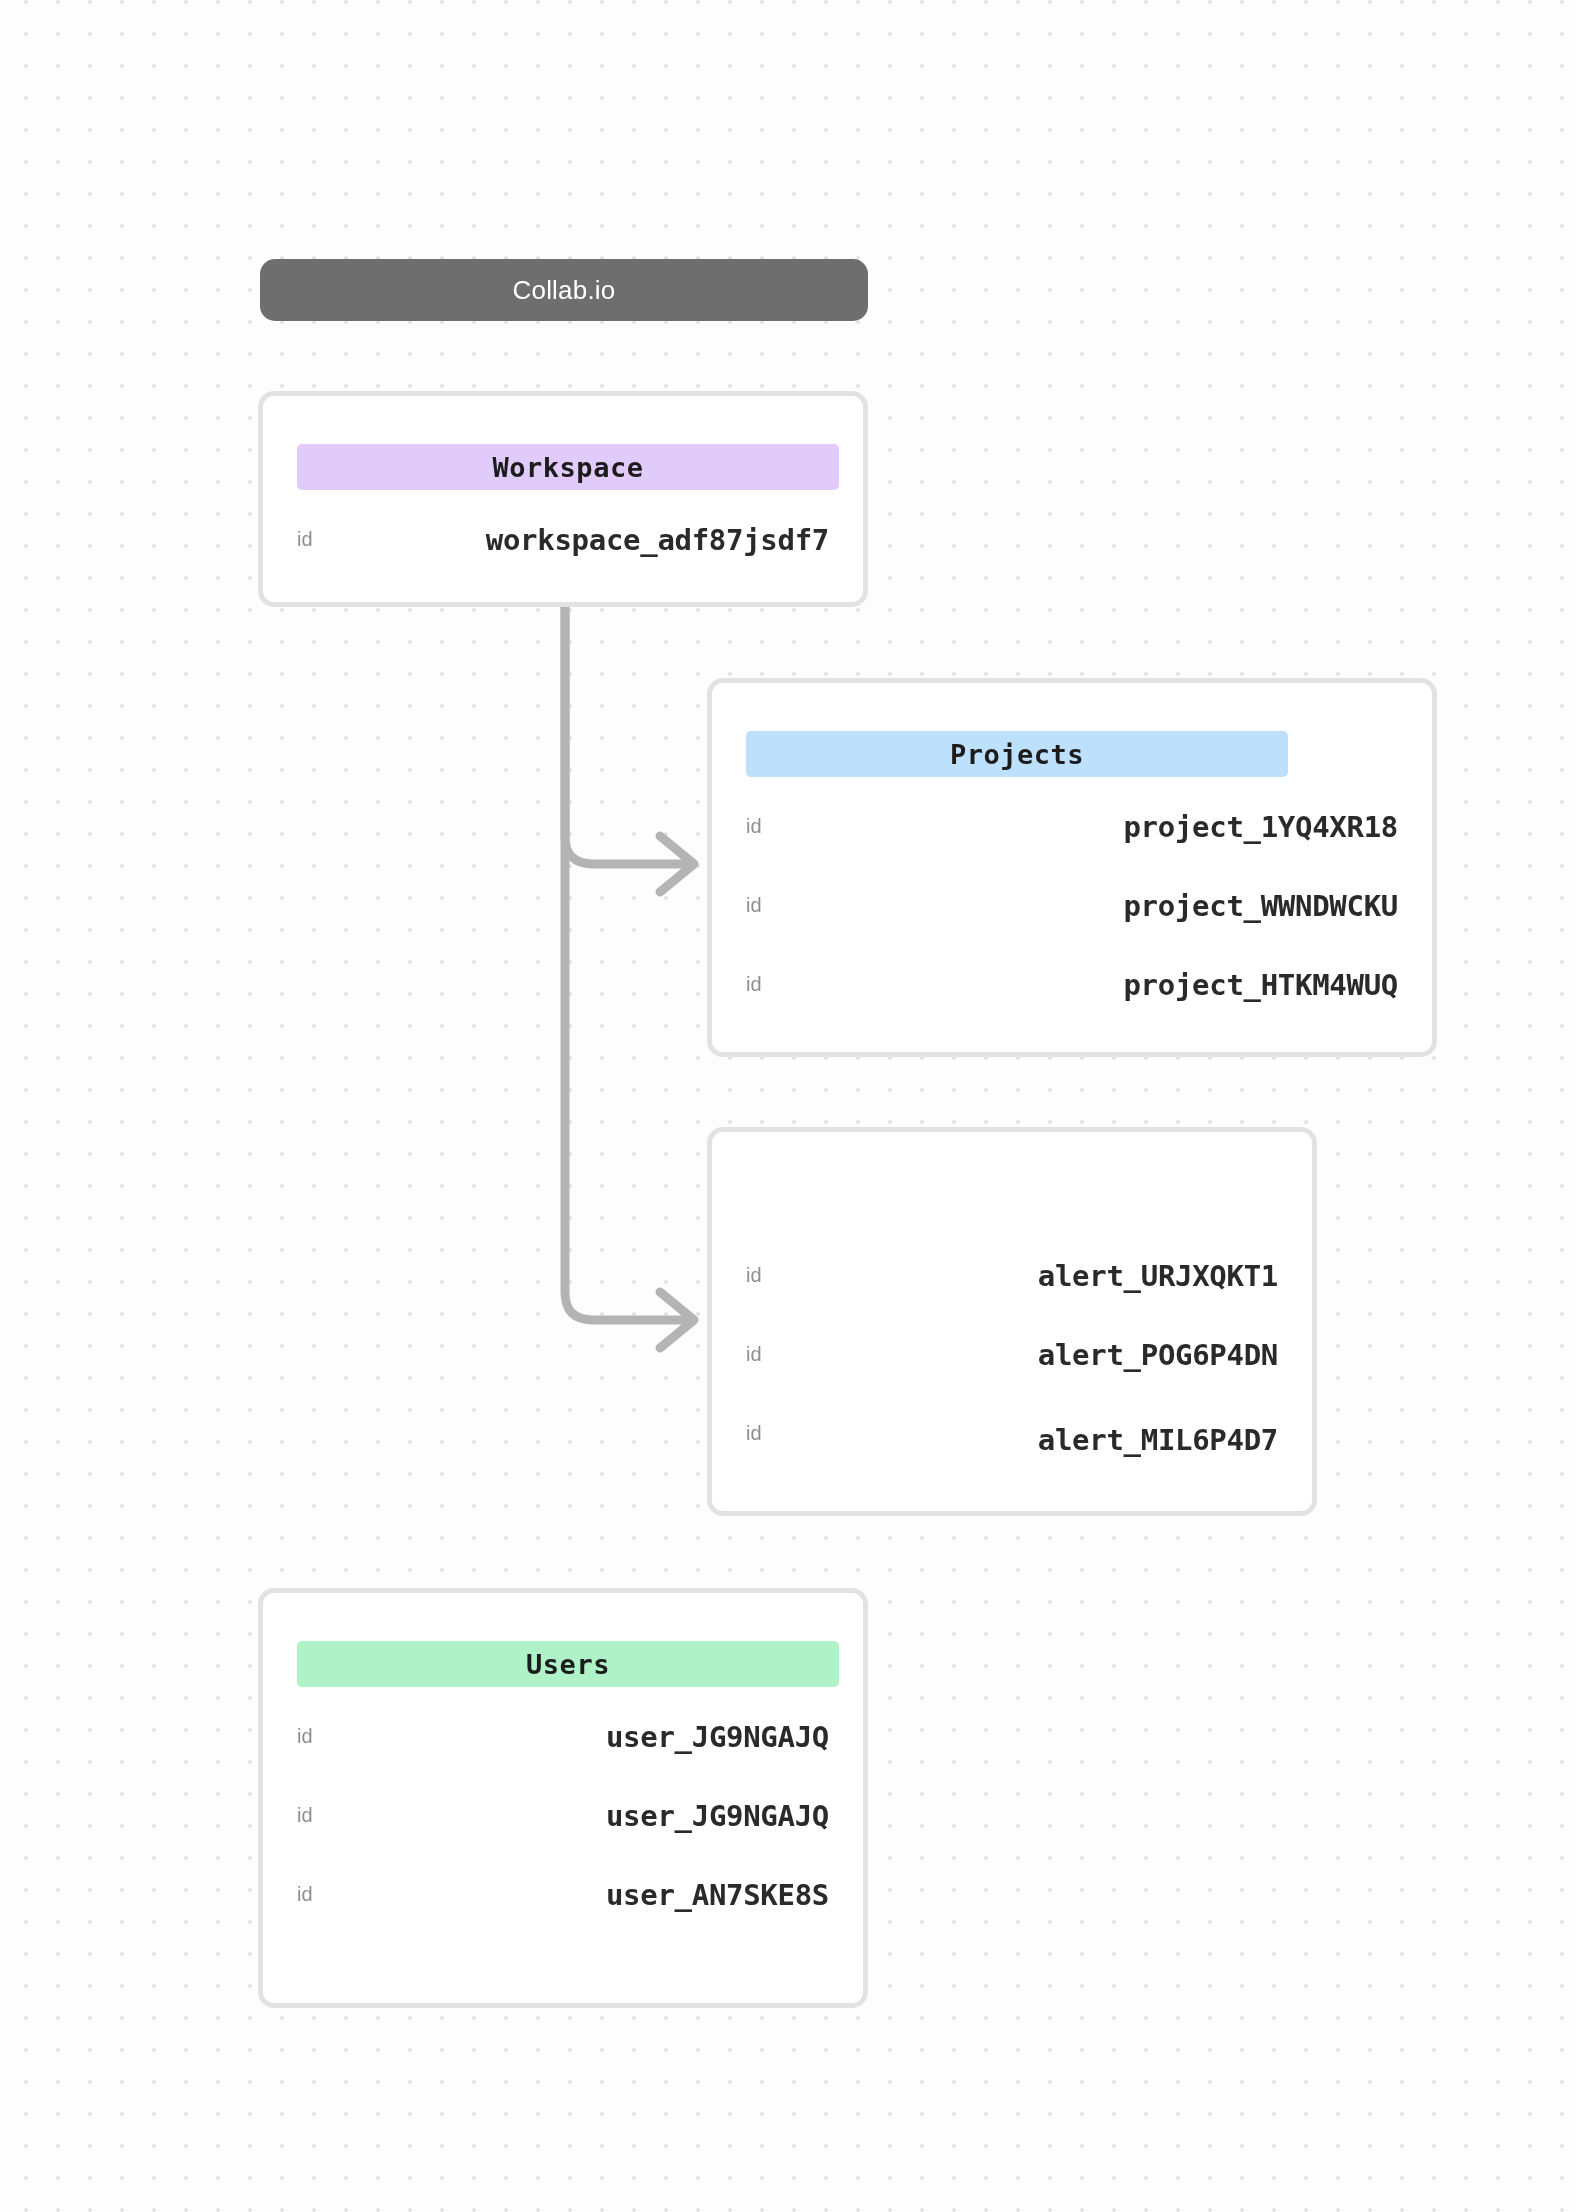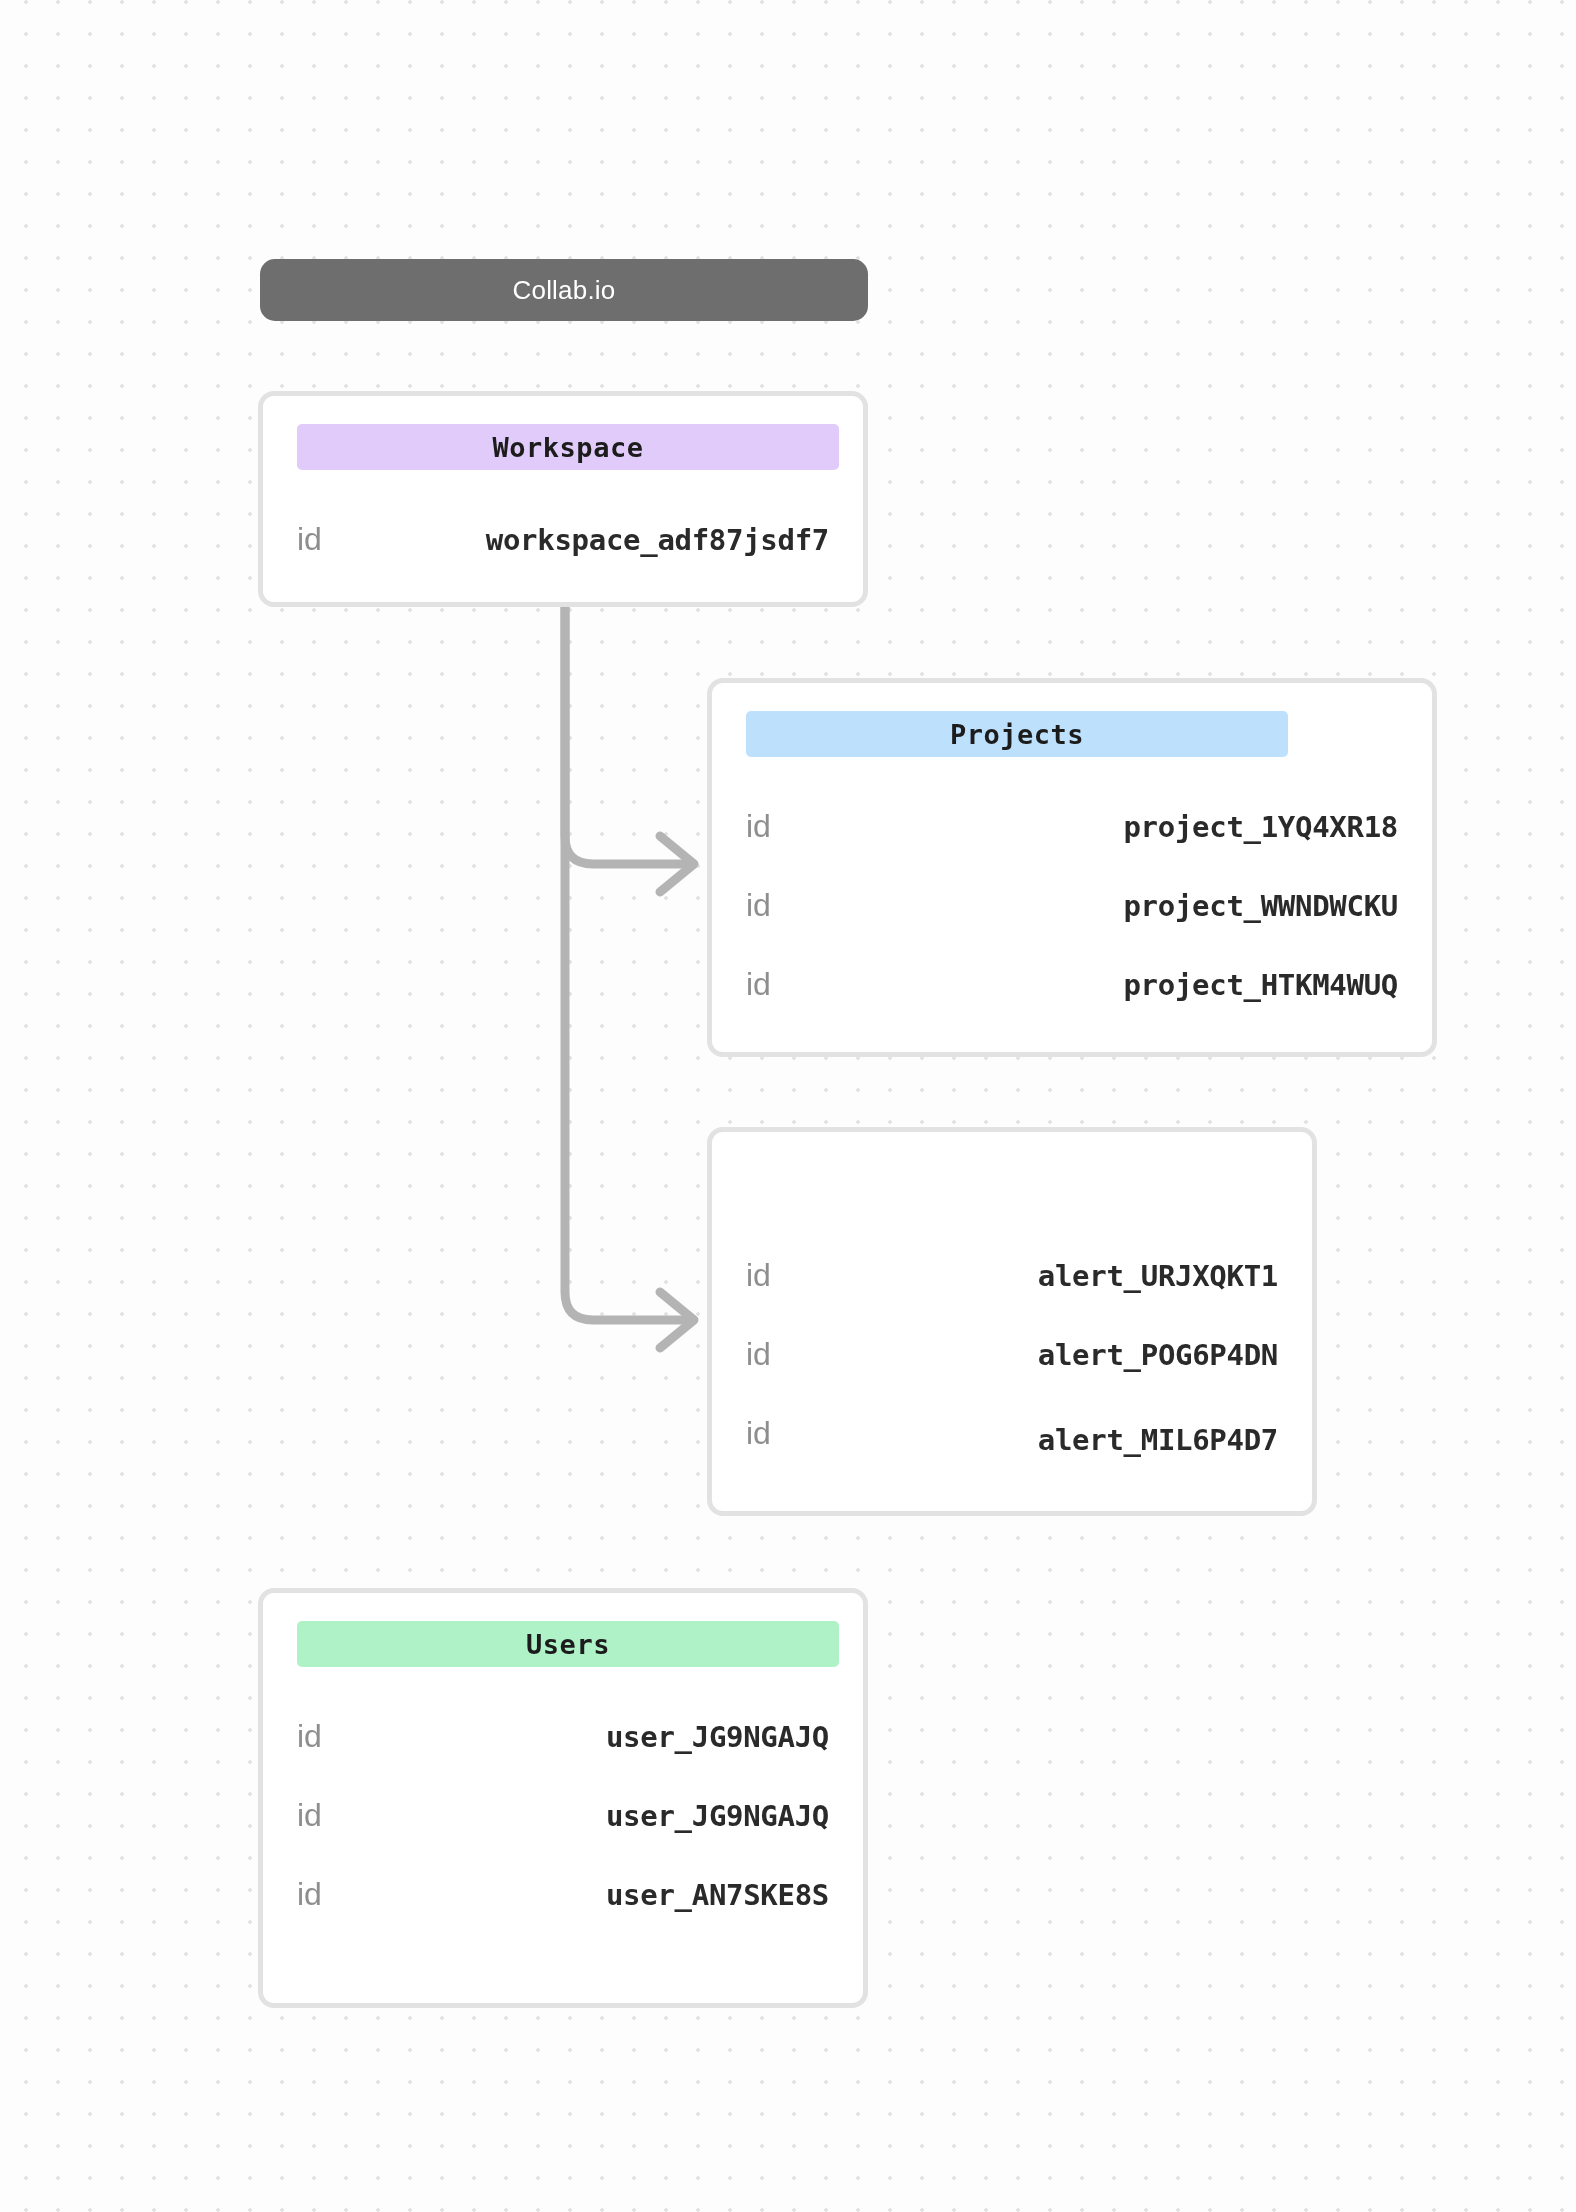--- a/index.html
+++ b/index.html
@@ -55,21 +55,21 @@
   .card {
     position: absolute;
     background: #ffffff;
     border: 5px solid #e2e2e2;
     border-radius: 16px;
     box-sizing: border-box;
   }
   .card-header {
     position: absolute;
     left: 34px;
-    top: 28px;
+    top: 48px;
     height: 46px;
     display: flex;
     align-items: center;
     justify-content: center;
     border-radius: 5px;
     font-family: "DejaVu Sans Mono", monospace;
     font-size: 27px;
     font-weight: 700;
     color: #1c1c1c;
     letter-spacing: 0.5px;
@@ -82,21 +82,21 @@
   }
   .row {
     position: relative;
     height: 79px;
     display: flex;
     align-items: center;
     justify-content: space-between;
   }
   .row-key {
     font-family: "Liberation Sans", sans-serif;
-    font-size: 32px;
+    font-size: 20px;
     color: #8e8e8e;
     flex: 0 0 auto;
     text-align: center;
   }
   .row-val {
     font-family: "DejaVu Sans Mono", monospace;
     font-size: 29px;
     font-weight: 700;
     color: #2a2a2a;
     letter-spacing: -0.3px;

